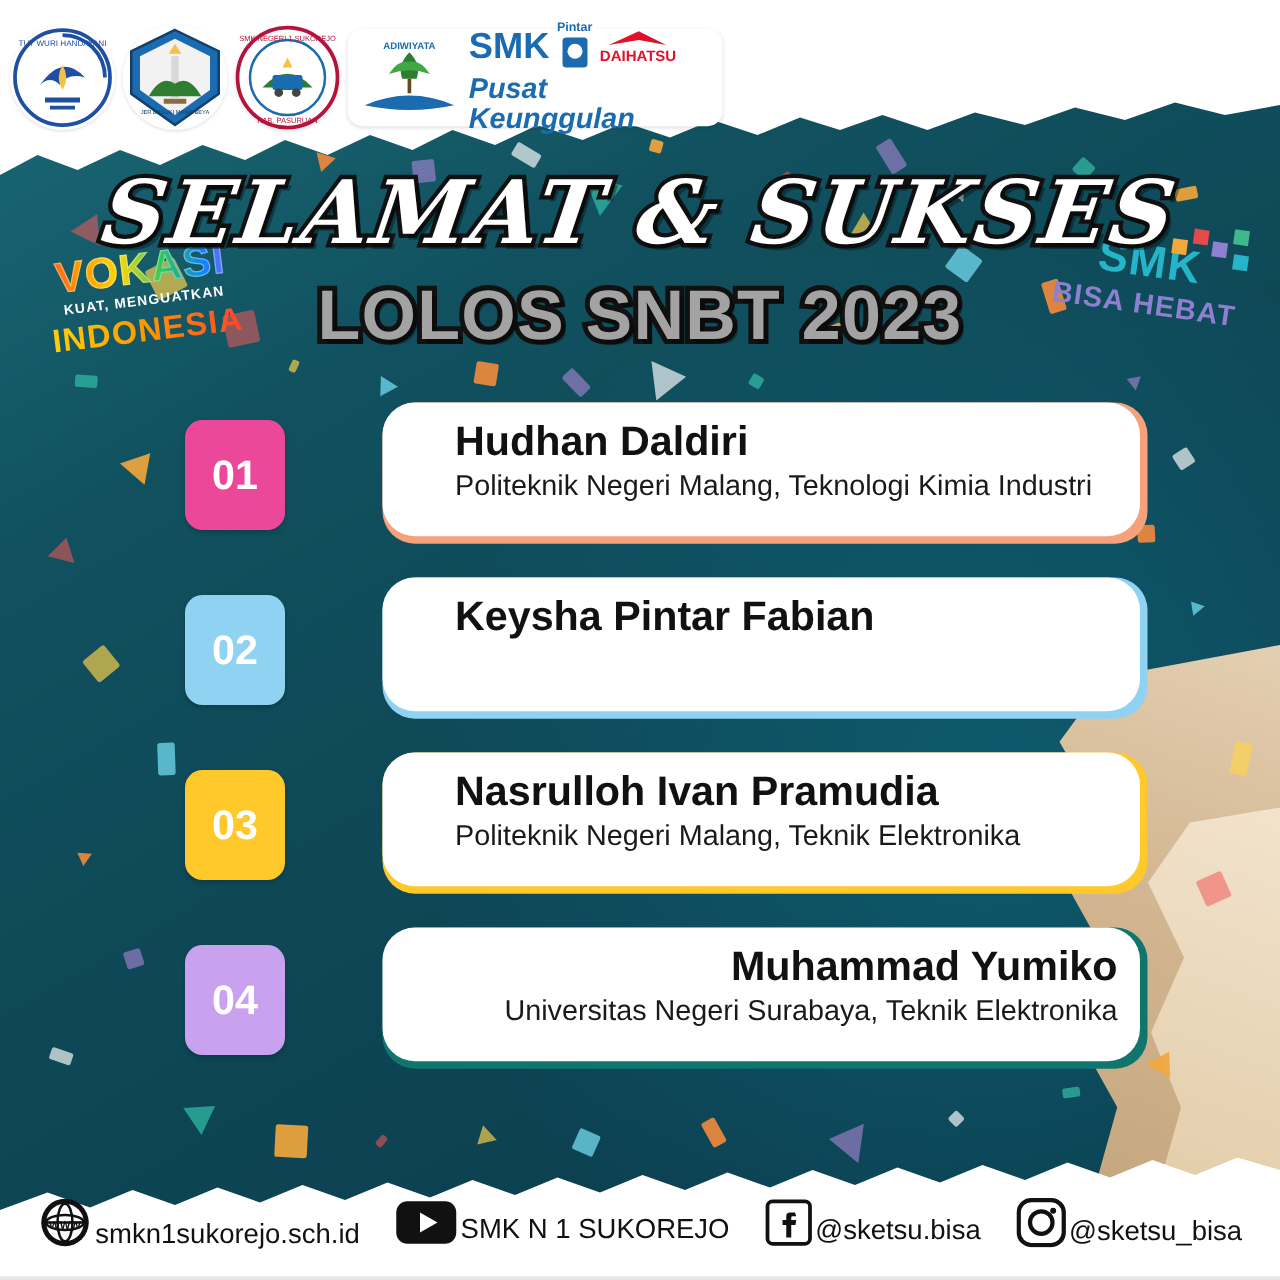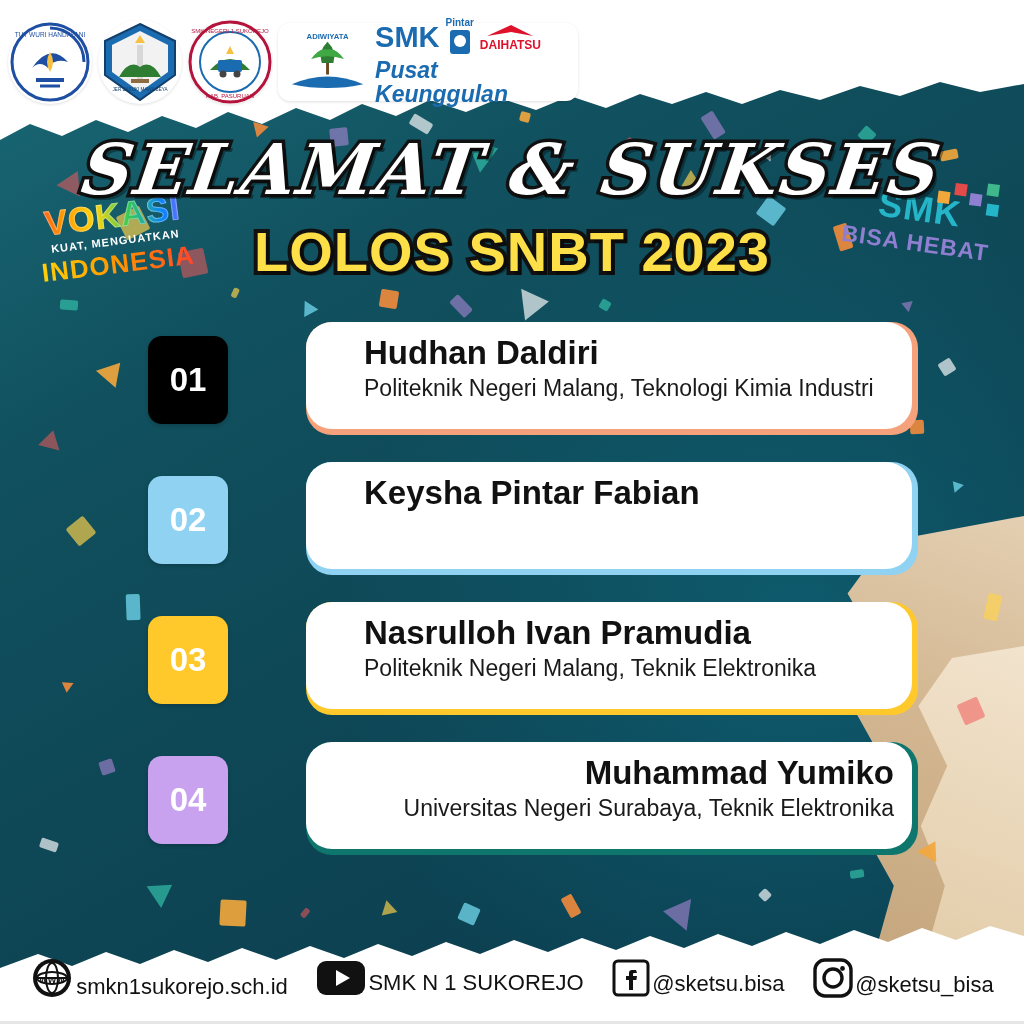--- a/index.html
+++ b/index.html
@@ -95,21 +95,21 @@
     font-style: italic; font-weight: bold;
     font-size: 70px; color: #fff; letter-spacing: 2px;
     transform: skewX(-8deg);
     -webkit-text-stroke: 7px #111; paint-order: stroke fill;
     text-shadow: 5px 5px 0 rgba(0,0,0,.35);
   }
   #h2wrap { margin-top: 8px; }
   #h2 {
     display: inline-block;
     font-weight: bold; font-size: 56px; letter-spacing: 1px;
-    color: #fde047;
+    color: #a3a3a3;
     -webkit-text-stroke: 8px #111; paint-order: stroke fill;
     text-shadow: 4px 4px 0 rgba(0,0,0,.3);
   }
 
   
   #vokasi {
     position: absolute; left: 30px; top: 196px; width: 170px; text-align: center; z-index: 8;
     transform: rotate(-7deg);
   }
   #vokasi .v1 {
@@ -325,21 +325,21 @@
     <rect x="50" y="2" width="12" height="12" fill="#3fb98c"></rect>
     <rect x="52" y="22" width="12" height="12" fill="#24b5c9"></rect>
   </svg>
   <div class="s1">SMK</div>
   <div class="s2">BISA HEBAT</div>
 </div>
 
 <div id="list">
 
   <div class="row">
-    <div class="numBox" style="background: #000000;">01</div>
+    <div class="numBox" style="background: #ec4899;">01</div>
     <div class="card" style="background: rgb(245, 162, 124);">
       <div class="cardInner">
         <div class="cardName">Hudhan Daldiri</div>
         <div class="cardSub">Politeknik Negeri Malang, Teknologi Kimia Industri</div>
       </div>
     </div>
   </div>
 
   <div class="row">
     <div class="numBox" style="background: rgb(143, 210, 242);">02</div>

